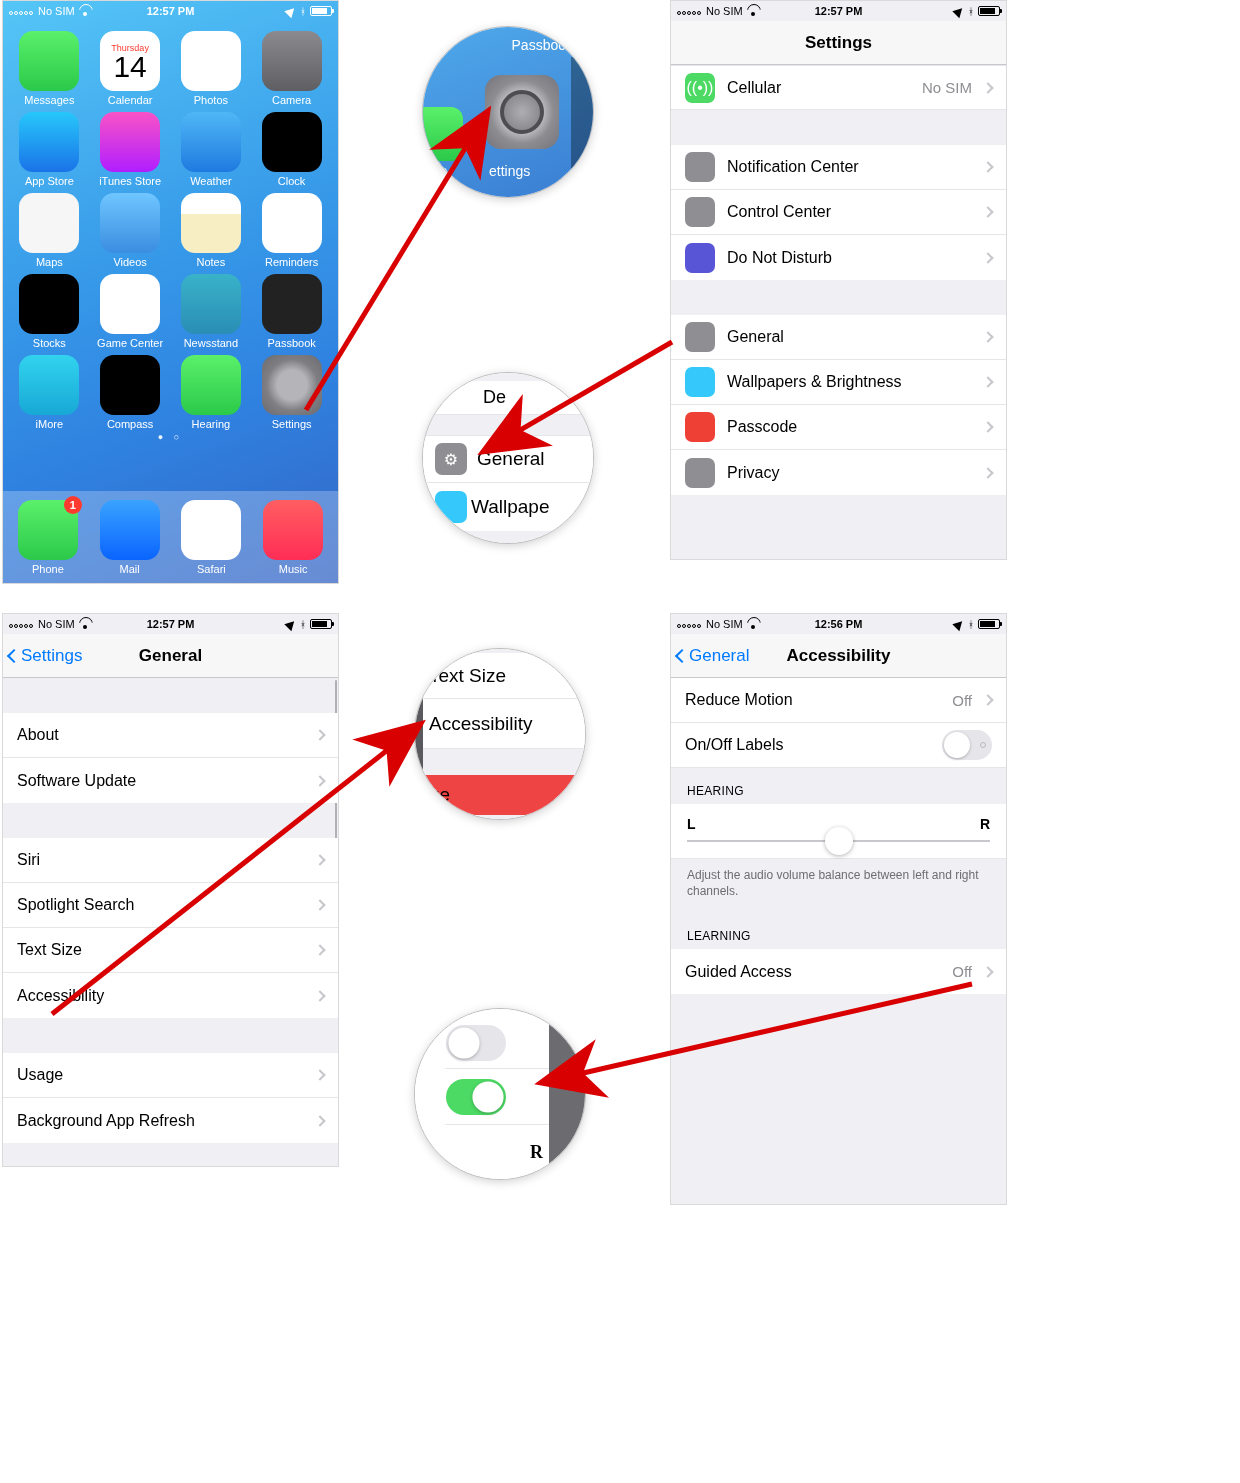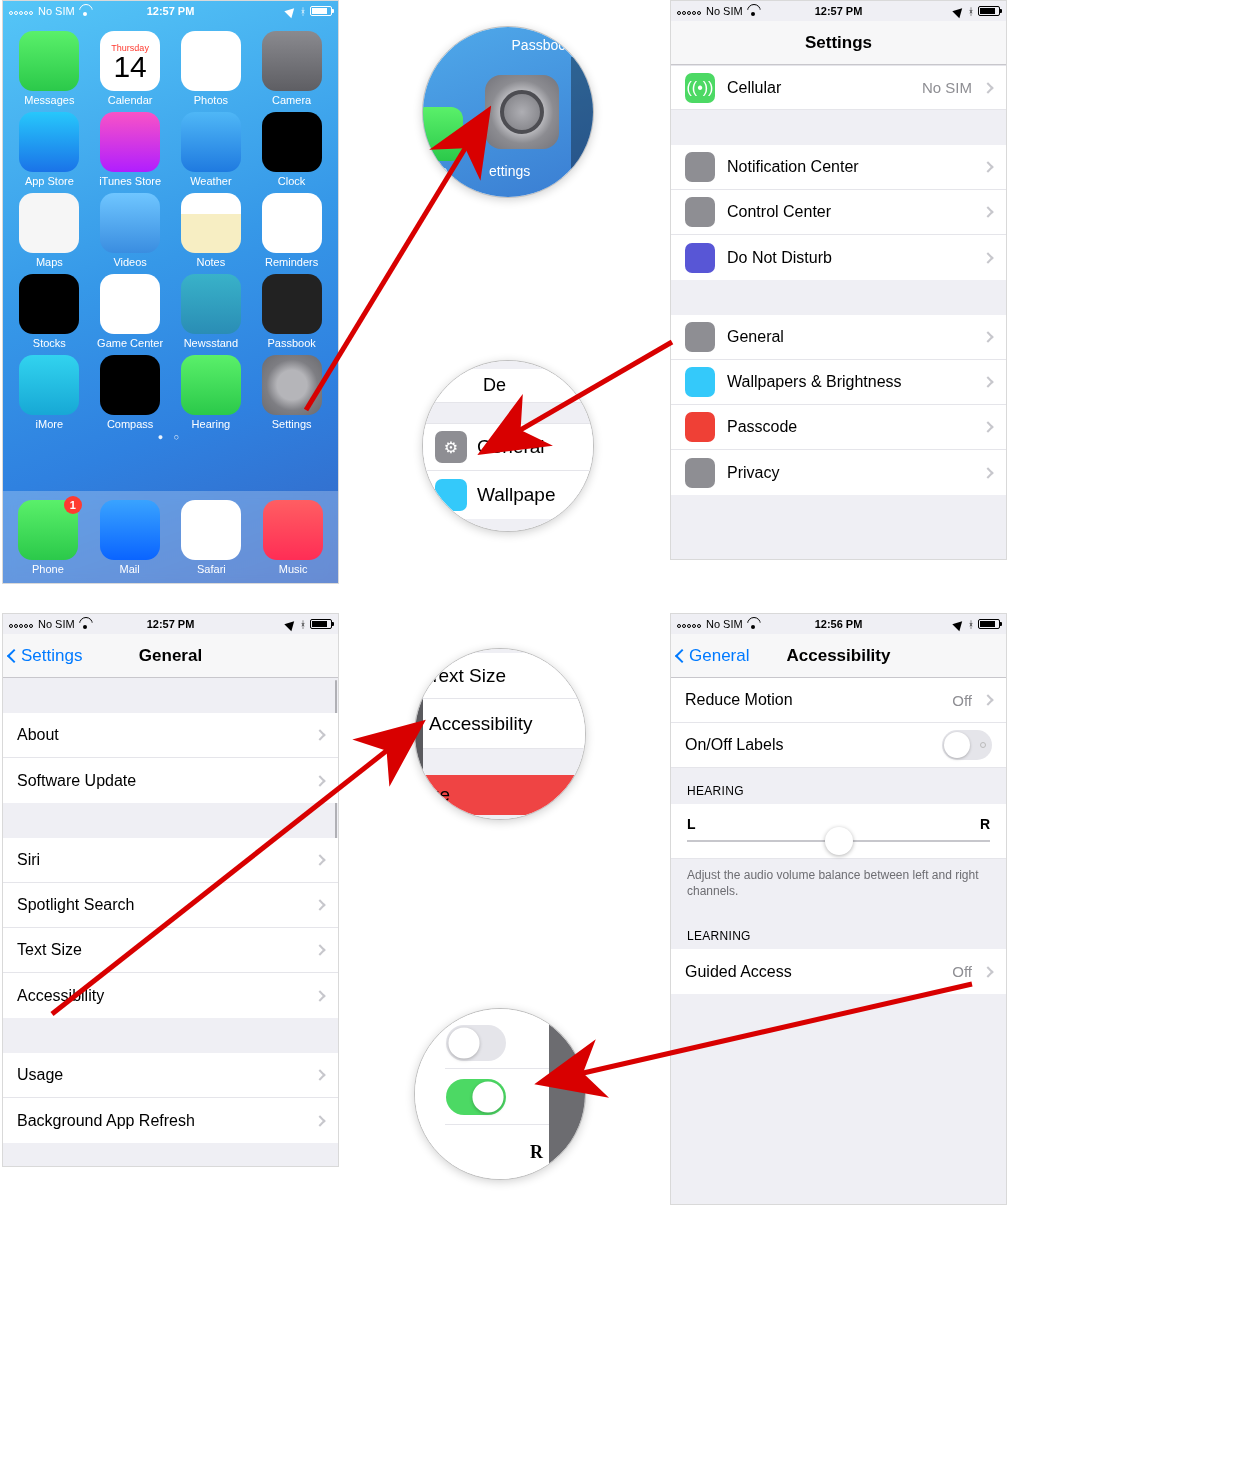--- a/index.html
+++ b/index.html
@@ -422,28 +422,28 @@
     <div style="position:absolute;left:-10px;bottom:36px;width:50px;height:54px;background:linear-gradient(#5af06a,#2bc94a);border-radius:12px"></div>
     <div style="position:absolute;left:-6px;bottom:18px;color:#fff;font-size:14px">Time</div>
     <div style="position:absolute;left:62px;top:48px;width:74px;height:74px;border-radius:16px;background:radial-gradient(circle,#c9c9cd 0 34%,#8c8c91 60%,#73737a 100%);display:flex;align-items:center;justify-content:center">
       <div style="width:44px;height:44px;border-radius:50%;border:4px solid #4d4d52;background:radial-gradient(circle,#aeaeb3,#7c7c81)"></div>
     </div>
     <div style="position:absolute;left:66px;bottom:18px;color:#fff;font-size:14px">ettings</div>
     <div style="position:absolute;right:-6px;top:30px;bottom:0;width:28px;background:rgba(0,0,0,.35)"></div>
   </div>
 </div>
 
-<div class="mag" style="left:422px;top:360px;width:172px;height:172px">
+<div class="mag" style="left:422px;top:372px;width:172px;height:172px">
   <div class="inner" style="background:#efeff4">
     <div style="position:absolute;top:8px;left:0;right:0;height:34px;background:#fff;border-bottom:1px solid #e5e5ea;padding-left:60px;font-size:18px;display:flex;align-items:center">De</div>
     <div style="position:absolute;top:62px;left:0;right:0;height:48px;background:#fff;border-top:1px solid #e5e5ea;border-bottom:1px solid #e5e5ea;display:flex;align-items:center;gap:10px;padding-left:12px">
       <div style="width:32px;height:32px;border-radius:7px;background:#8e8e93;display:flex;align-items:center;justify-content:center;color:#fff">⚙</div>
       <div style="font-size:19px">General</div>
     </div>
-    <div style="position:absolute;top:110px;left:0;right:0;height:48px;background:#fff;display:flex;align-items:center;gap:10px;padding-left:12px">
+    <div style="position:absolute;top:110px;left:0;right:0;height:48px;background:#fff;display:flex;align-items:center;gap:4px;padding-left:12px">
       <div style="width:32px;height:32px;border-radius:7px;background:#34c9fa"></div>
       <div style="font-size:19px">Wallpape</div>
     </div>
   </div>
 </div>
 
 <div class="mag" style="left:414px;top:648px;width:172px;height:172px">
   <div class="inner" style="background:#efeff4">
     <div style="position:absolute;top:4px;left:0;right:0;height:46px;background:#fff;border-bottom:1px solid #e5e5ea;padding-left:14px;font-size:19px;display:flex;align-items:center">Text Size</div>
     <div style="position:absolute;top:50px;left:0;right:0;height:50px;background:#fff;border-bottom:1px solid #e5e5ea;padding-left:14px;font-size:19px;display:flex;align-items:center">Accessibility</div>

